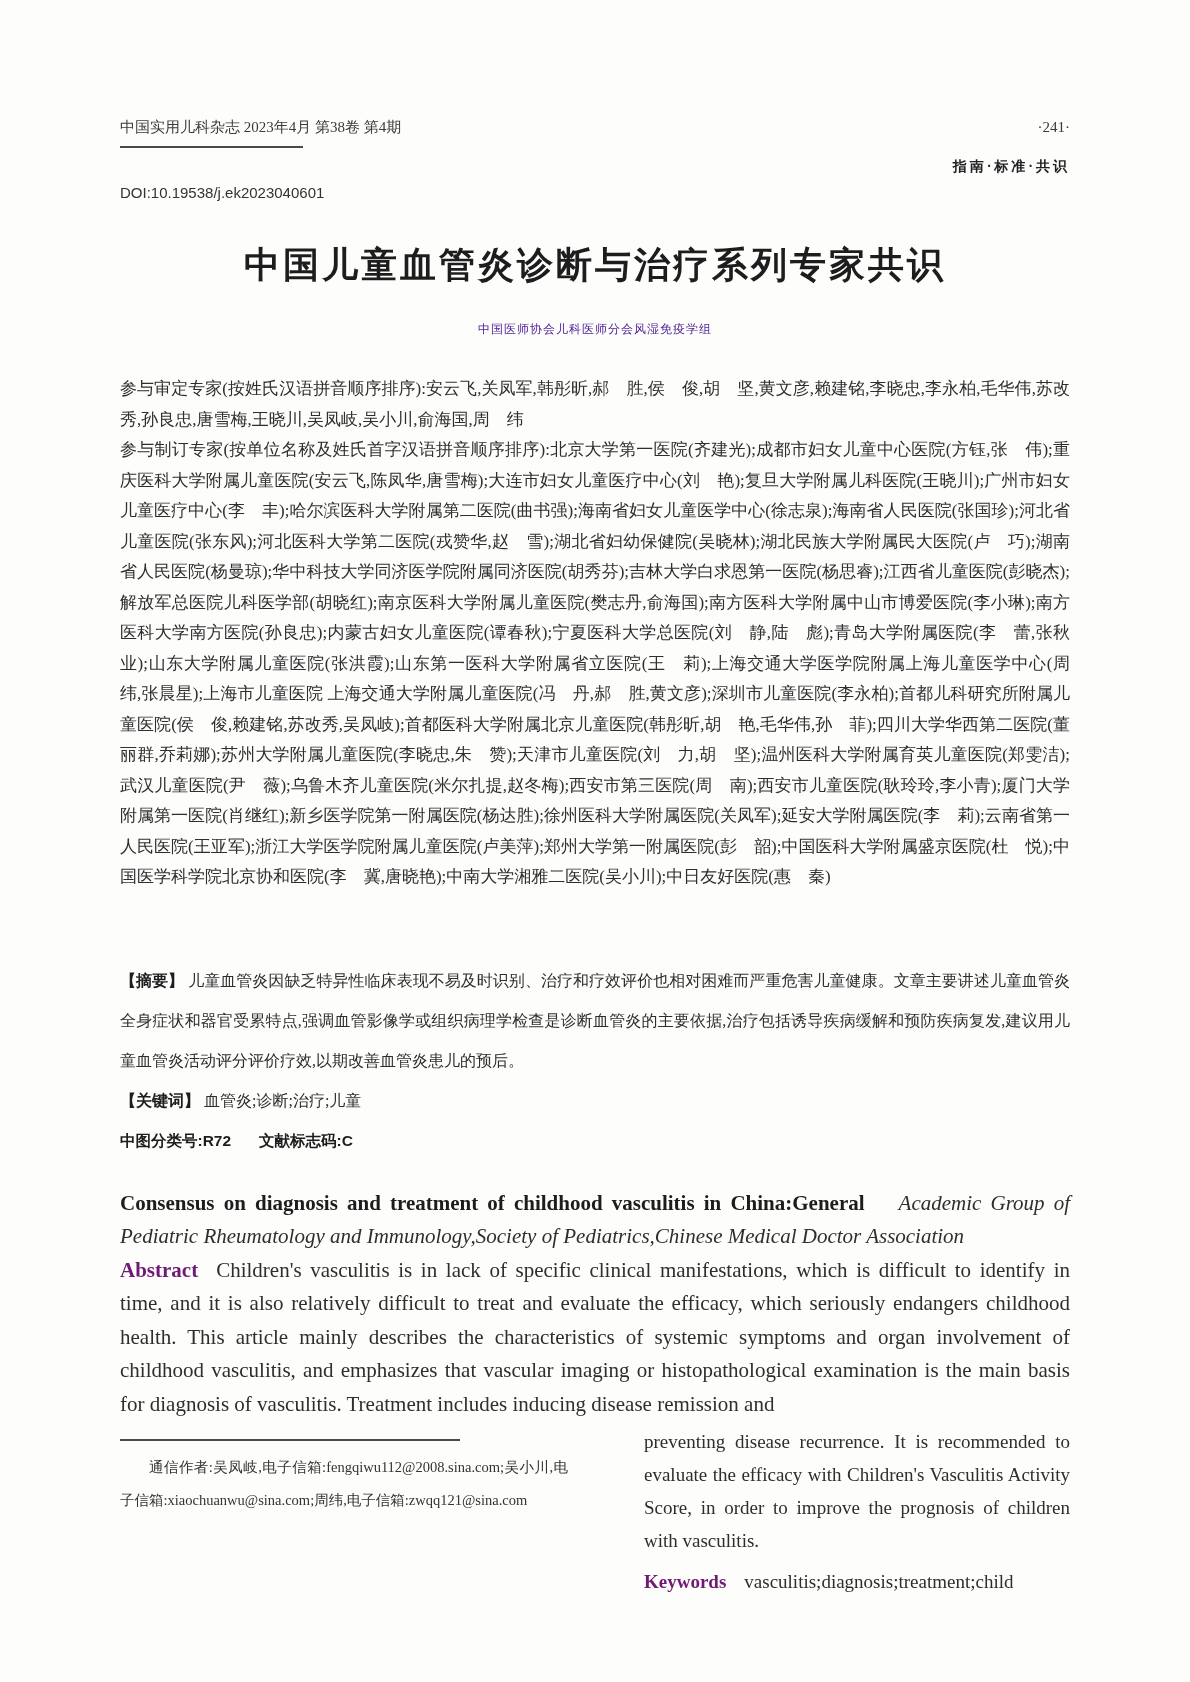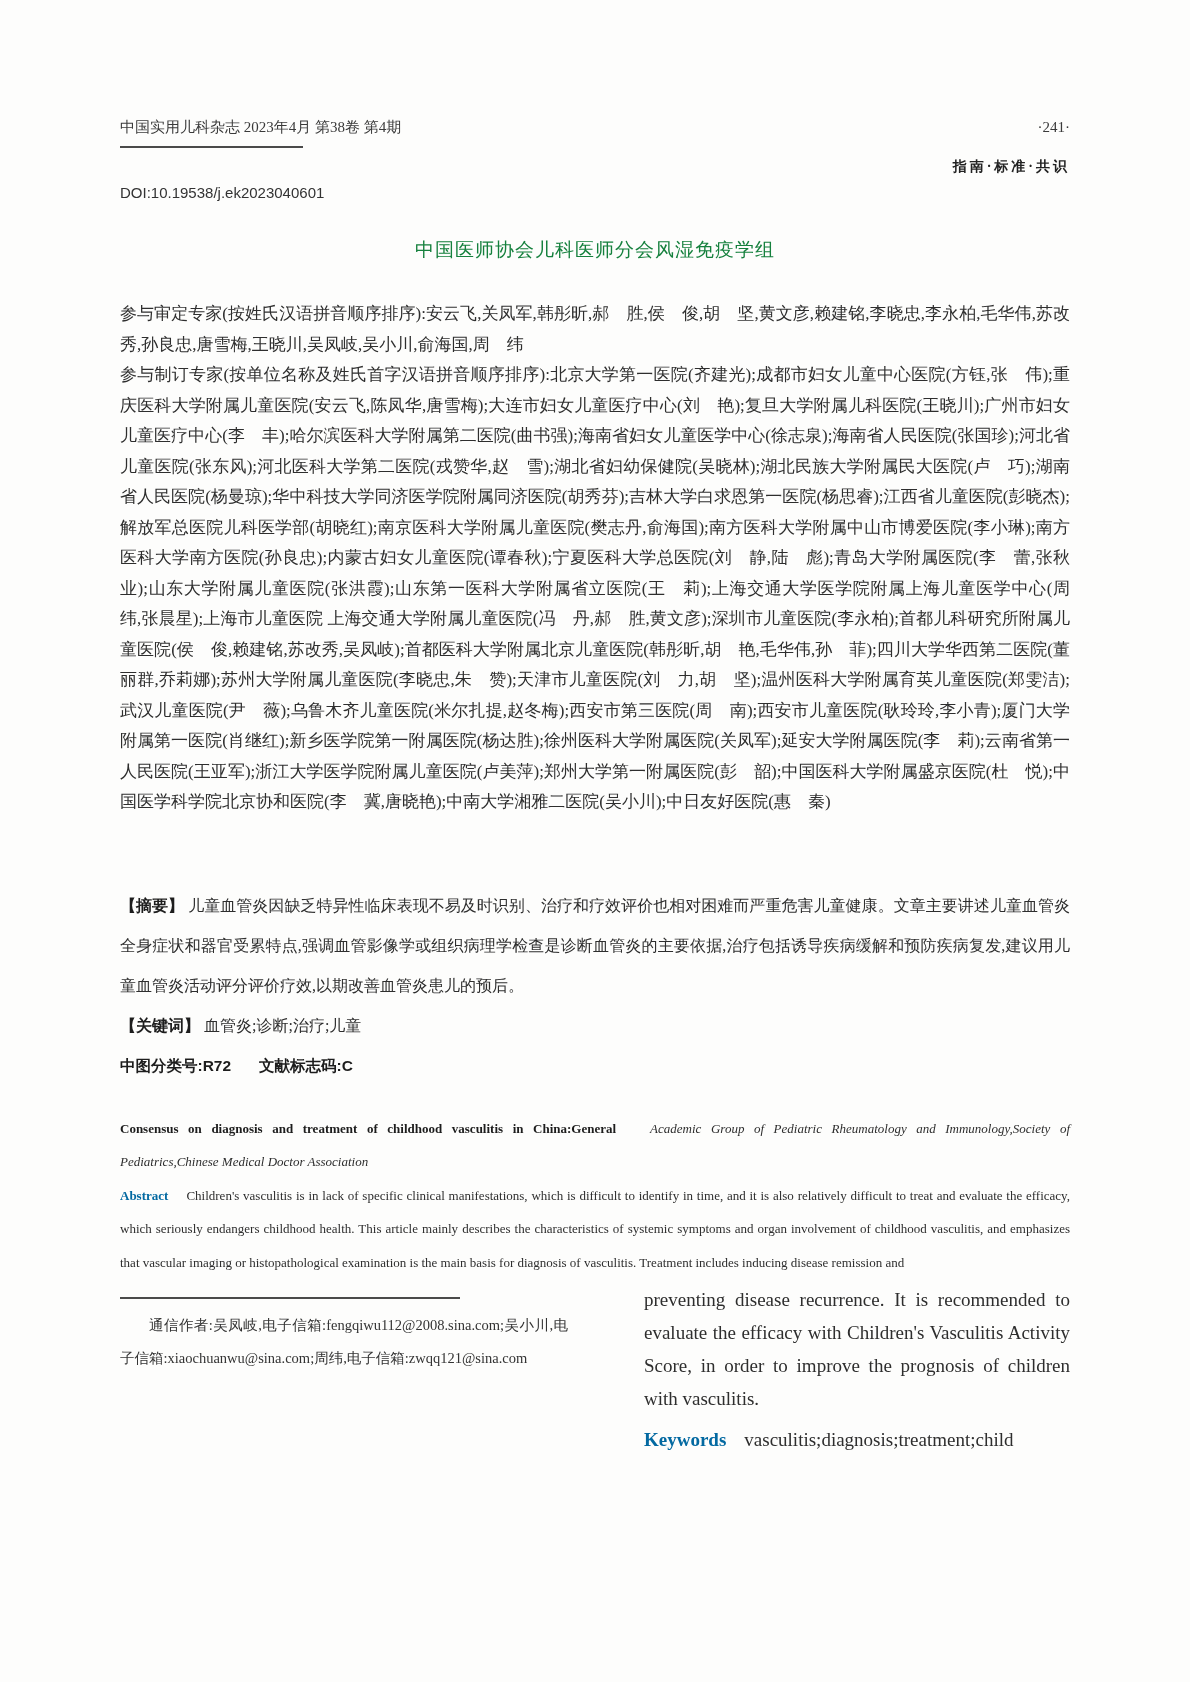--- a/index.html
+++ b/index.html
@@ -48,24 +48,24 @@
     text-align: center;
     font-size: 36px;
     font-weight: 700;
     letter-spacing: 3px;
     line-height: 57px;
     color: #1d1d1d;
     margin-top: 36px;
   }
   .byline {
     text-align: center;
-    font-size: 19px;
+    font-size: 12px;
     letter-spacing: 1px;
     margin-top: 27px;
-    color: #15803d;
+    color: #4c1d95;
   }
   
   .authors {
     margin-top: 36px;
     font-size: 17px;
     line-height: 30.5px;
     text-align: justify;
     color: #2e2e2e;
   }
   .authors p { margin: 0; }
@@ -82,29 +82,29 @@
   .clc-line {
     font-weight: 700;
     font-family: Liberation Sans, sans-serif;
     color: #1d1d1d;
     font-size: 15.5px;
   }
   .clc-line .gap { display: inline-block; width: 28px; }
   
   .en-abs {
     margin-top: 26px;
-    font-size: 13px;
+    font-size: 21px;
     line-height: 33.5px;
     text-align: justify;
     color: #2e2e2e;
   }
   .en-abs p { margin: 0; }
   .en-title { font-weight: 700; color: #1d1d1d; }
   .en-group { font-style: italic; margin-left: 34px; }
-  .en-lbl { font-weight: 700; color: #0369a1; }
+  .en-lbl { font-weight: 700; color: #701a75; }
   .lbl-sp { display: inline-block; width: 18px; }
   
   .bottom {
     display: flex;
     margin-top: 4px;
   }
   .col-left {
     width: 448px;
     flex: 0 0 448px;
     margin-right: 76px;
@@ -140,20 +140,21 @@
 
   <div class="hdr-row">
     <span>中国实用儿科杂志 2023年4月 第38卷 第4期</span>
     <span>·241·</span>
   </div>
   <div class="hdr-rule"></div>
   <div class="section-label">指南·标准·共识</div>
   <div class="doi-line">DOI:10.19538/j.ek2023040601</div>
 
   <div class="title">
+    <div>中国儿童血管炎诊断与治疗系列专家共识</div>
   </div>
   <div class="byline">中国医师协会儿科医师分会风湿免疫学组</div>
 
   <div class="authors">
     <p>参与审定专家(按姓氏汉语拼音顺序排序):安云飞,关凤军,韩彤昕,郝　胜,侯　俊,胡　坚,黄文彦,赖建铭,李晓忠,李永柏,毛华伟,苏改秀,孙良忠,唐雪梅,王晓川,吴凤岐,吴小川,俞海国,周　纬</p>
     <p>参与制订专家(按单位名称及姓氏首字汉语拼音顺序排序):北京大学第一医院(齐建光);成都市妇女儿童中心医院(方钰,张　伟);重庆医科大学附属儿童医院(安云飞,陈凤华,唐雪梅);大连市妇女儿童医疗中心(刘　艳);复旦大学附属儿科医院(王晓川);广州市妇女儿童医疗中心(李　丰);哈尔滨医科大学附属第二医院(曲书强);海南省妇女儿童医学中心(徐志泉);海南省人民医院(张国珍);河北省儿童医院(张东风);河北医科大学第二医院(戎赞华,赵　雪);湖北省妇幼保健院(吴晓林);湖北民族大学附属民大医院(卢　巧);湖南省人民医院(杨曼琼);华中科技大学同济医学院附属同济医院(胡秀芬);吉林大学白求恩第一医院(杨思睿);江西省儿童医院(彭晓杰);解放军总医院儿科医学部(胡晓红);南京医科大学附属儿童医院(樊志丹,俞海国);南方医科大学附属中山市博爱医院(李小琳);南方医科大学南方医院(孙良忠);内蒙古妇女儿童医院(谭春秋);宁夏医科大学总医院(刘　静,陆　彪);青岛大学附属医院(李　蕾,张秋业);山东大学附属儿童医院(张洪霞);山东第一医科大学附属省立医院(王　莉);上海交通大学医学院附属上海儿童医学中心(周　纬,张晨星);上海市儿童医院 上海交通大学附属儿童医院(冯　丹,郝　胜,黄文彦);深圳市儿童医院(李永柏);首都儿科研究所附属儿童医院(侯　俊,赖建铭,苏改秀,吴凤岐);首都医科大学附属北京儿童医院(韩彤昕,胡　艳,毛华伟,孙　菲);四川大学华西第二医院(董丽群,乔莉娜);苏州大学附属儿童医院(李晓忠,朱　赞);天津市儿童医院(刘　力,胡　坚);温州医科大学附属育英儿童医院(郑雯洁);武汉儿童医院(尹　薇);乌鲁木齐儿童医院(米尔扎提,赵冬梅);西安市第三医院(周　南);西安市儿童医院(耿玲玲,李小青);厦门大学附属第一医院(肖继红);新乡医学院第一附属医院(杨达胜);徐州医科大学附属医院(关凤军);延安大学附属医院(李　莉);云南省第一人民医院(王亚军);浙江大学医学院附属儿童医院(卢美萍);郑州大学第一附属医院(彭　韶);中国医科大学附属盛京医院(杜　悦);中国医学科学院北京协和医院(李　冀,唐晓艳);中南大学湘雅二医院(吴小川);中日友好医院(惠　秦)</p>
   </div>
 
   <div class="cn-abs">
     <p><span class="lbl">【摘要】</span> <span>儿童血管炎因缺乏特异性临床表现不易及时识别、治疗和疗效评价也相对困难而严重危害儿童健康。文章主要讲述儿童血管炎全身症状和器官受累特点,强调血管影像学或组织病理学检查是诊断血管炎的主要依据,治疗包括诱导疾病缓解和预防疾病复发,建议用儿童血管炎活动评分评价疗效,以期改善血管炎患儿的预后。</span></p>

